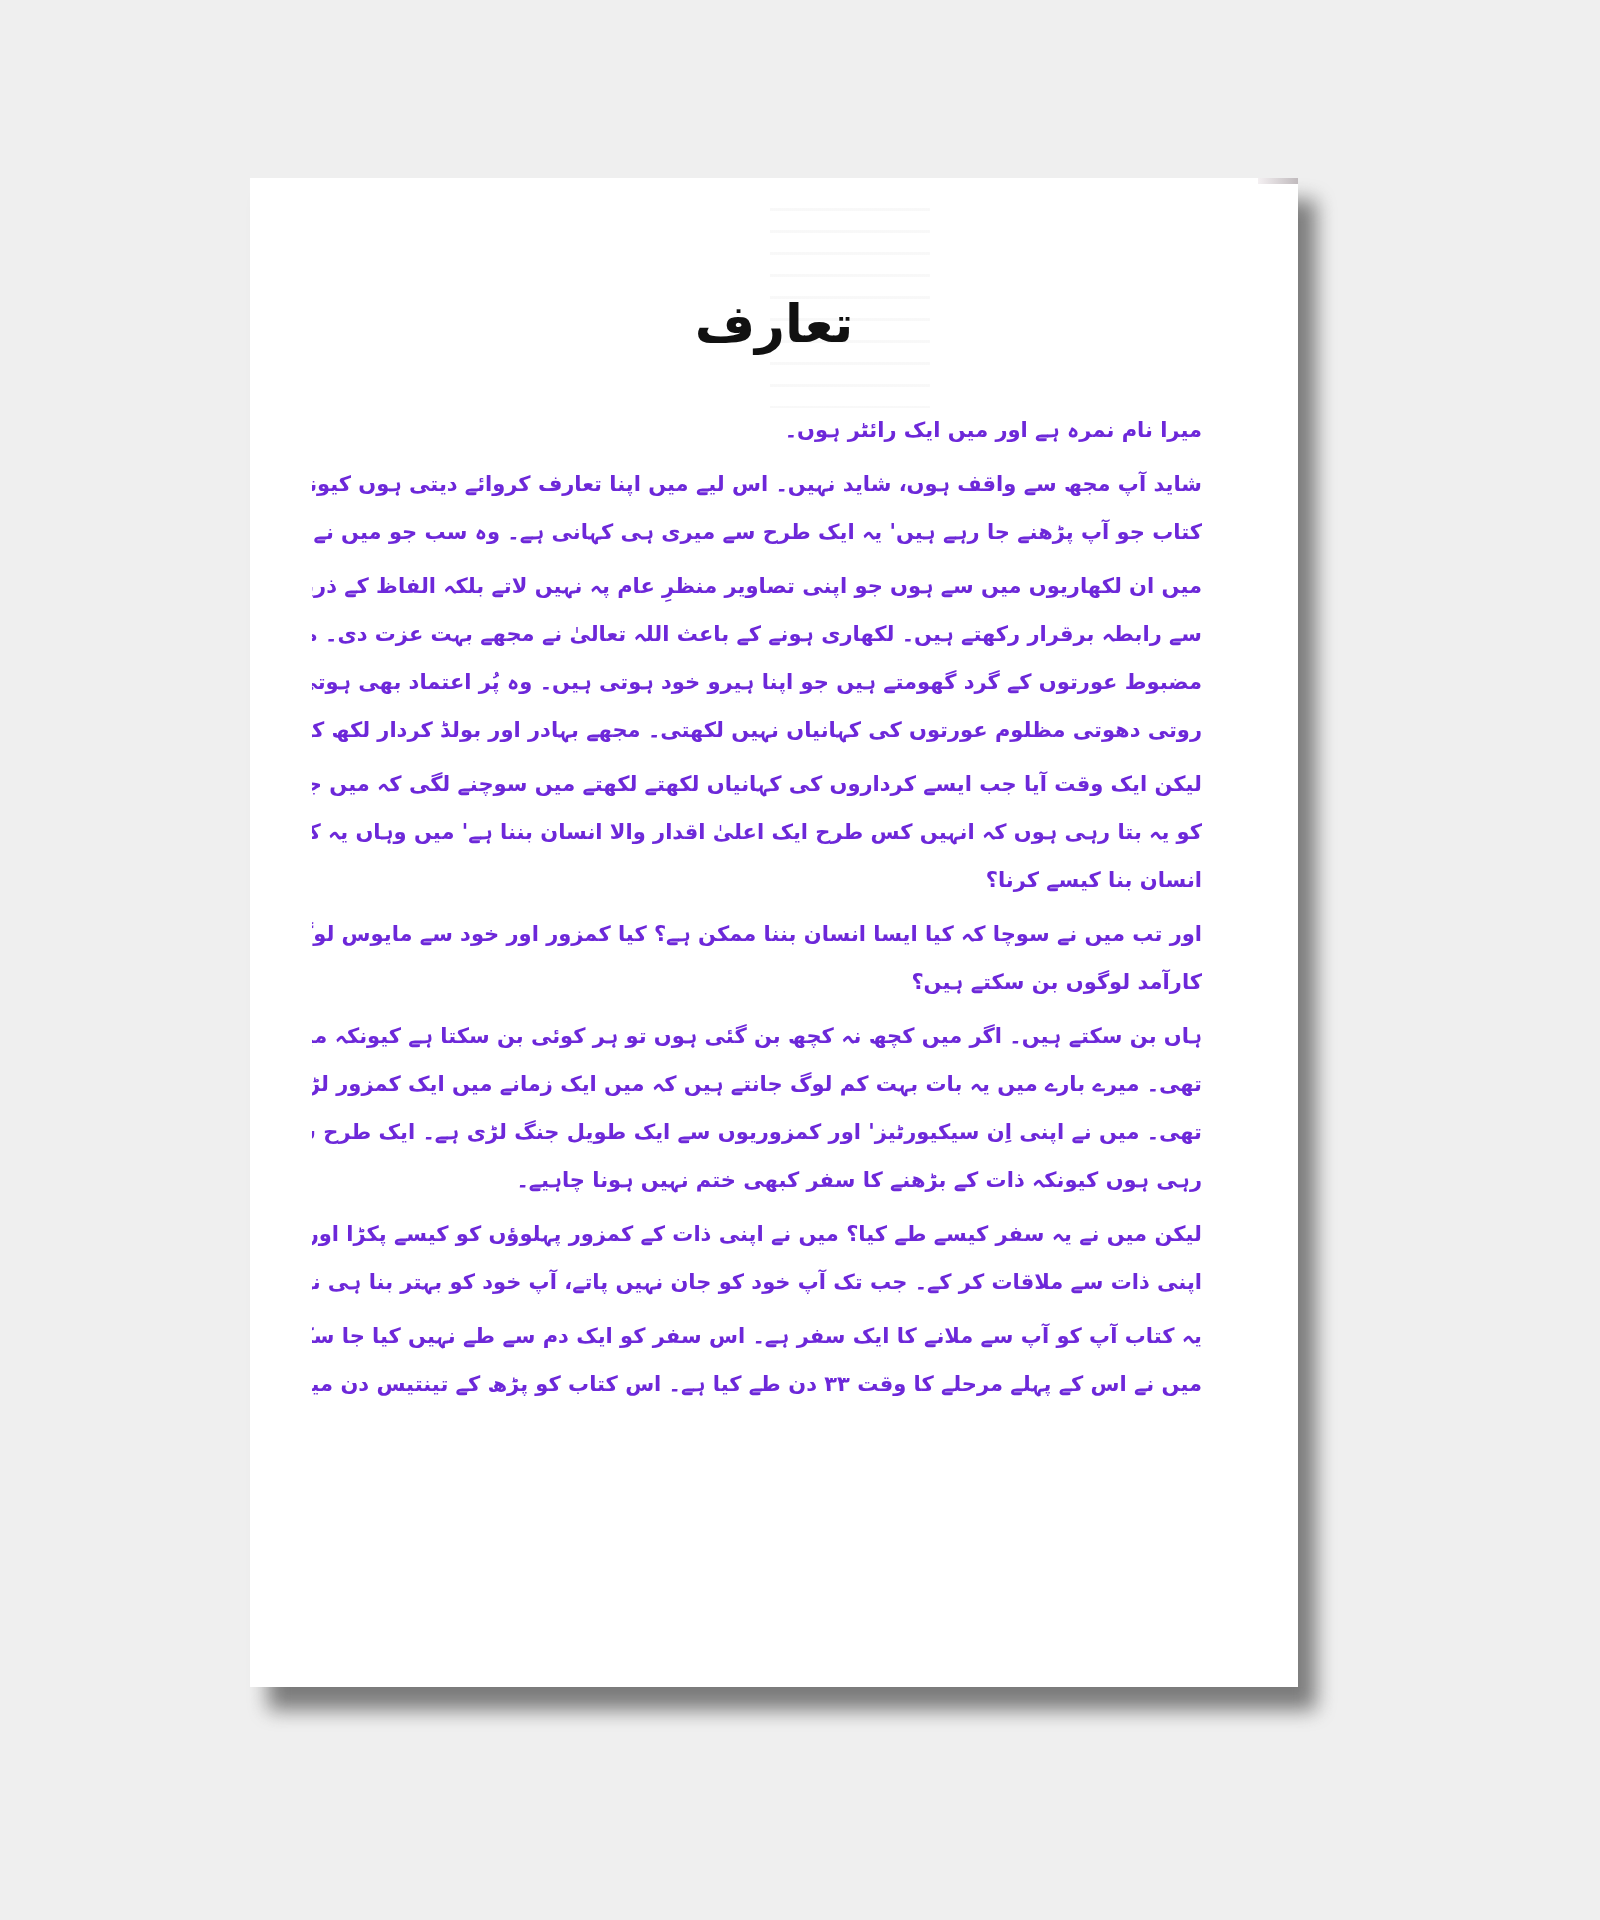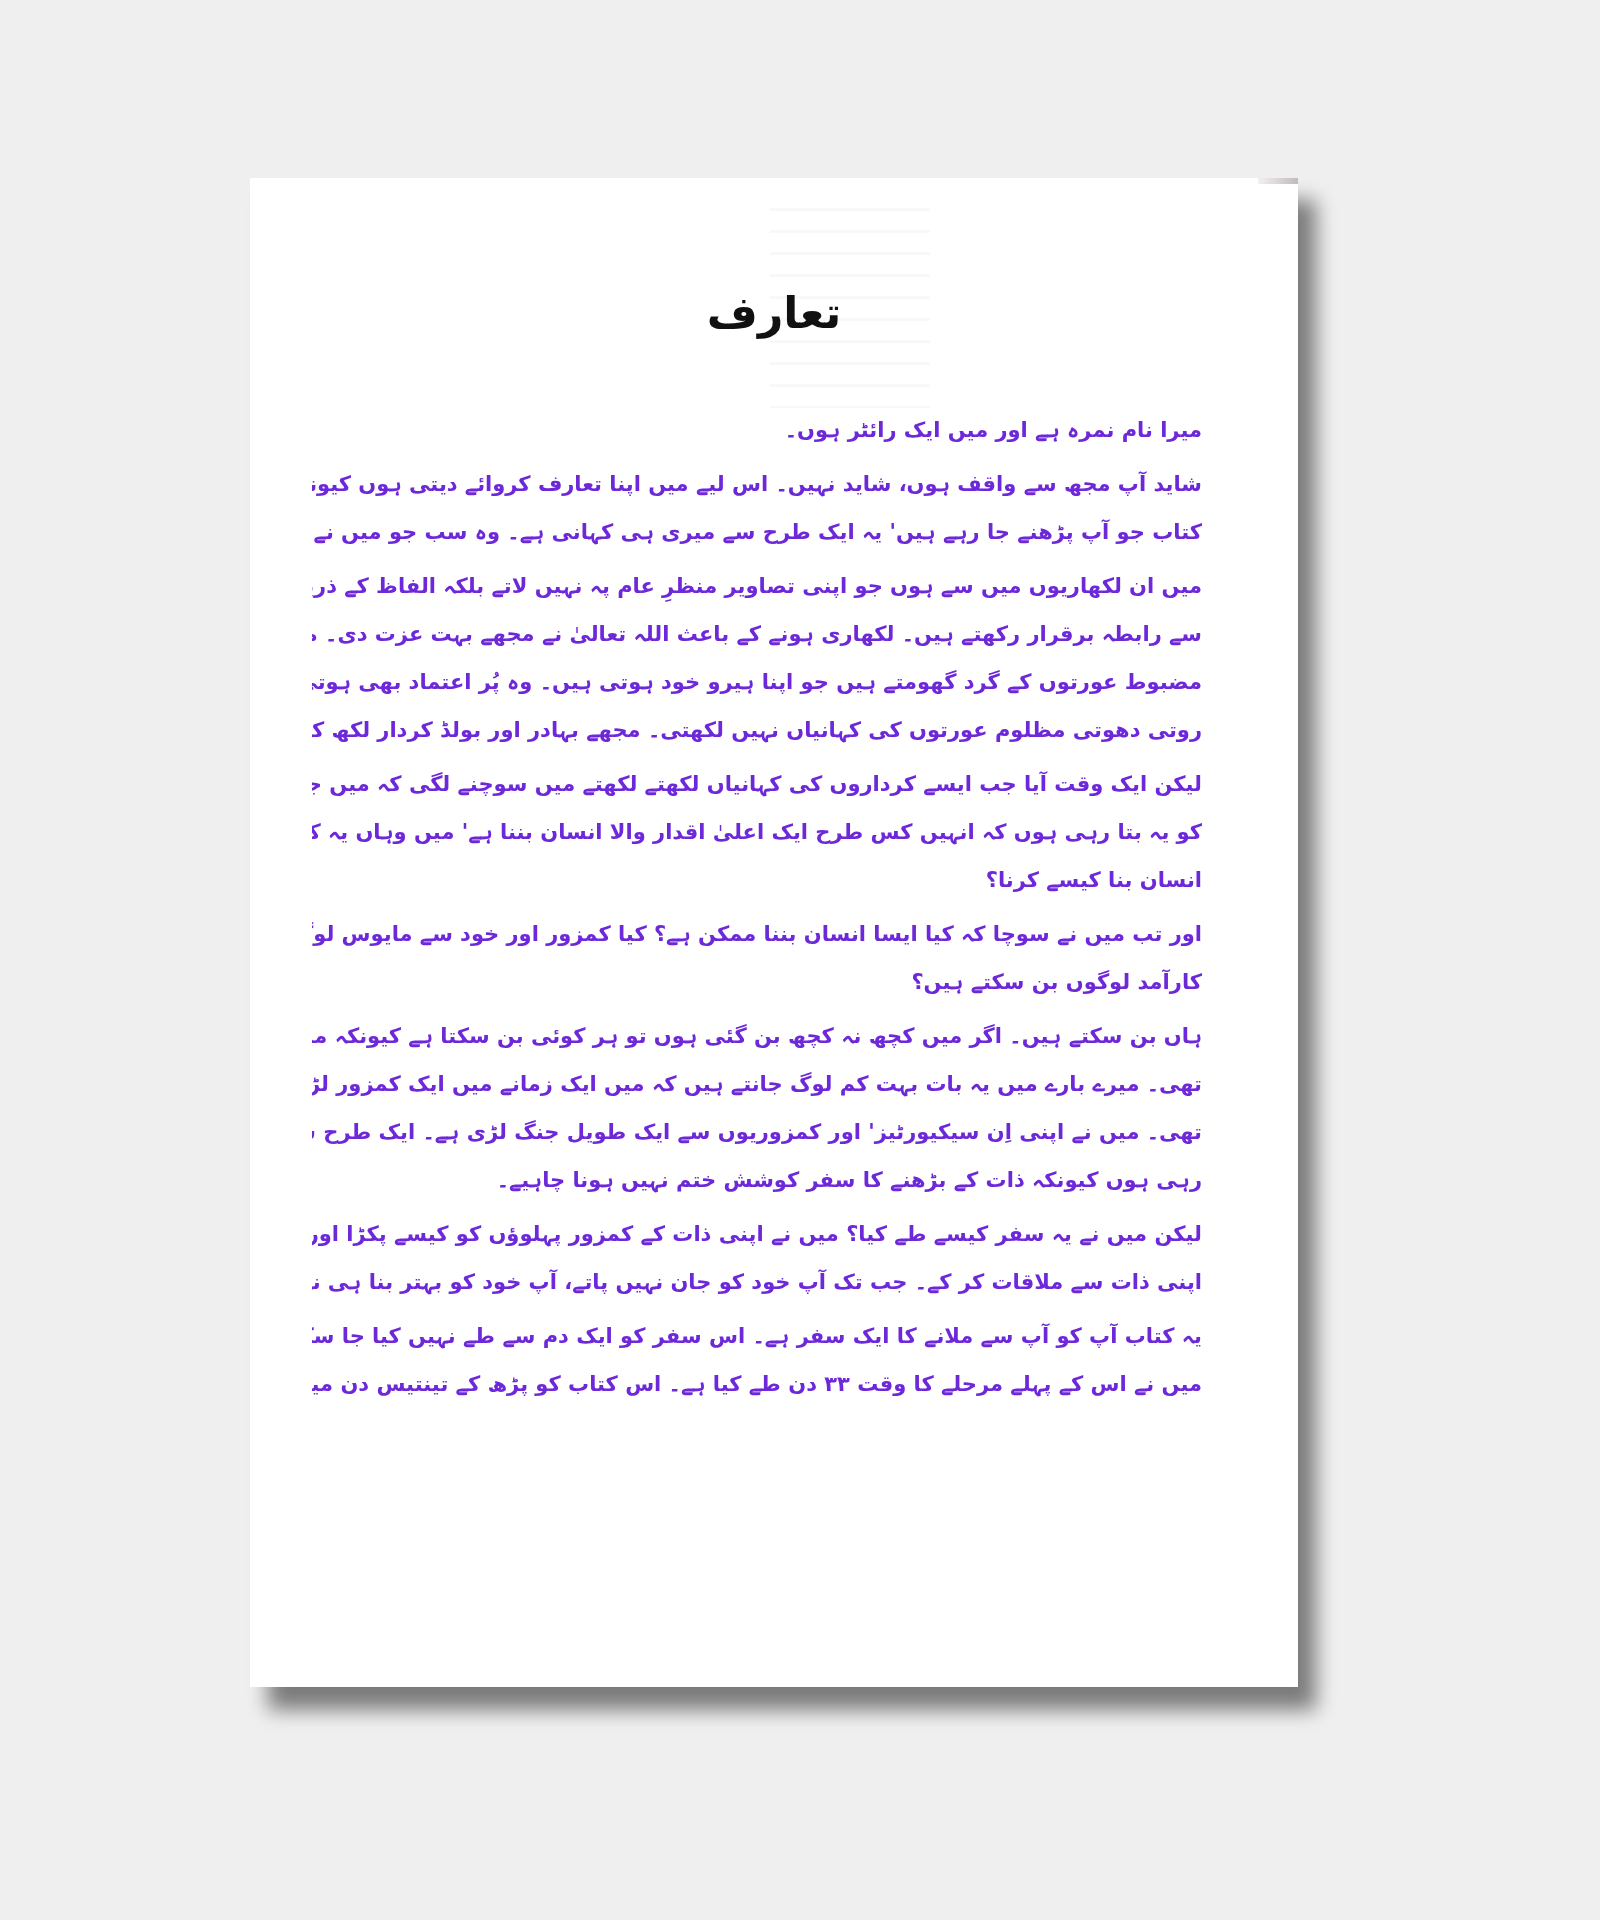--- a/index.html
+++ b/index.html
@@ -35,21 +35,21 @@
     }
     .page-title {
       position: absolute;
       left: 0;
       right: 0;
       top: 80px;
       text-align: center;
       direction: rtl;
       font-family: "DejaVu Sans", sans-serif;
       font-weight: bold;
-      font-size: 44px;
+      font-size: 52px;
       color: #111111;
       line-height: 1.2;
     }
     .body-text {
       position: absolute;
       left: 62px;
       right: 96px;
       top: 228px;
       direction: rtl;
       text-align: justify;
@@ -124,21 +124,21 @@
       <span class="line last">انسان بنا کیسے کرنا؟</span>
     </p>
     <p class="para">
       <span class="line">اور تب میں نے سوچا کہ کیا ایسا انسان بننا ممکن ہے؟ کیا کمزور اور خود سے مایوس لوگ بھی مضبوط اور</span>
       <span class="line last">کارآمد لوگوں بن سکتے ہیں؟</span>
     </p>
     <p class="para">
       <span class="line">ہاں بن سکتے ہیں۔ اگر میں کچھ نہ کچھ بن گئی ہوں تو ہر کوئی بن سکتا ہے کیونکہ میں بھی ہمیشہ ایسی نہیں</span>
       <span class="line">تھی۔ میرے بارے میں یہ بات بہت کم لوگ جانتے ہیں کہ میں ایک زمانے میں ایک کمزور لڑکی ہوا کرتی</span>
       <span class="line">تھی۔ میں نے اپنی اِن سیکیورٹیز' اور کمزوریوں سے ایک طویل جنگ لڑی ہے۔ ایک طرح سے اب بھی لڑ</span>
-      <span class="line last">رہی ہوں کیونکہ ذات کے بڑھنے کا سفر کوشش ختم نہیں ہونا چاہیے۔</span>
+      <span class="line last">رہی ہوں کیونکہ ذات کے بڑھنے کا سفر کبھی ختم نہیں ہونا چاہیے۔</span>
     </p>
     <p class="para">
       <span class="line">لیکن میں نے یہ سفر کیسے طے کیا؟ میں نے اپنی ذات کے کمزور پہلوؤں کو کیسے پکڑا اور ان پہ محنت کیسے کی؟</span>
       <span class="line last">اپنی ذات سے ملاقات کر کے۔ جب تک آپ خود کو جان نہیں پاتے، آپ خود کو بہتر بنا ہی نہیں سکتے۔</span>
     </p>
     <p class="para">
       <span class="line">یہ کتاب آپ کو آپ سے ملانے کا ایک سفر ہے۔ اس سفر کو ایک دم سے طے نہیں کیا جا سکتا اسی لیے</span>
       <span class="line">میں نے اس کے پہلے مرحلے کا وقت ۳۳ دن طے کیا ہے۔ اس کتاب کو پڑھ کے تینتیس دن میں آپ بدل</span>
     </p>
   </div>

